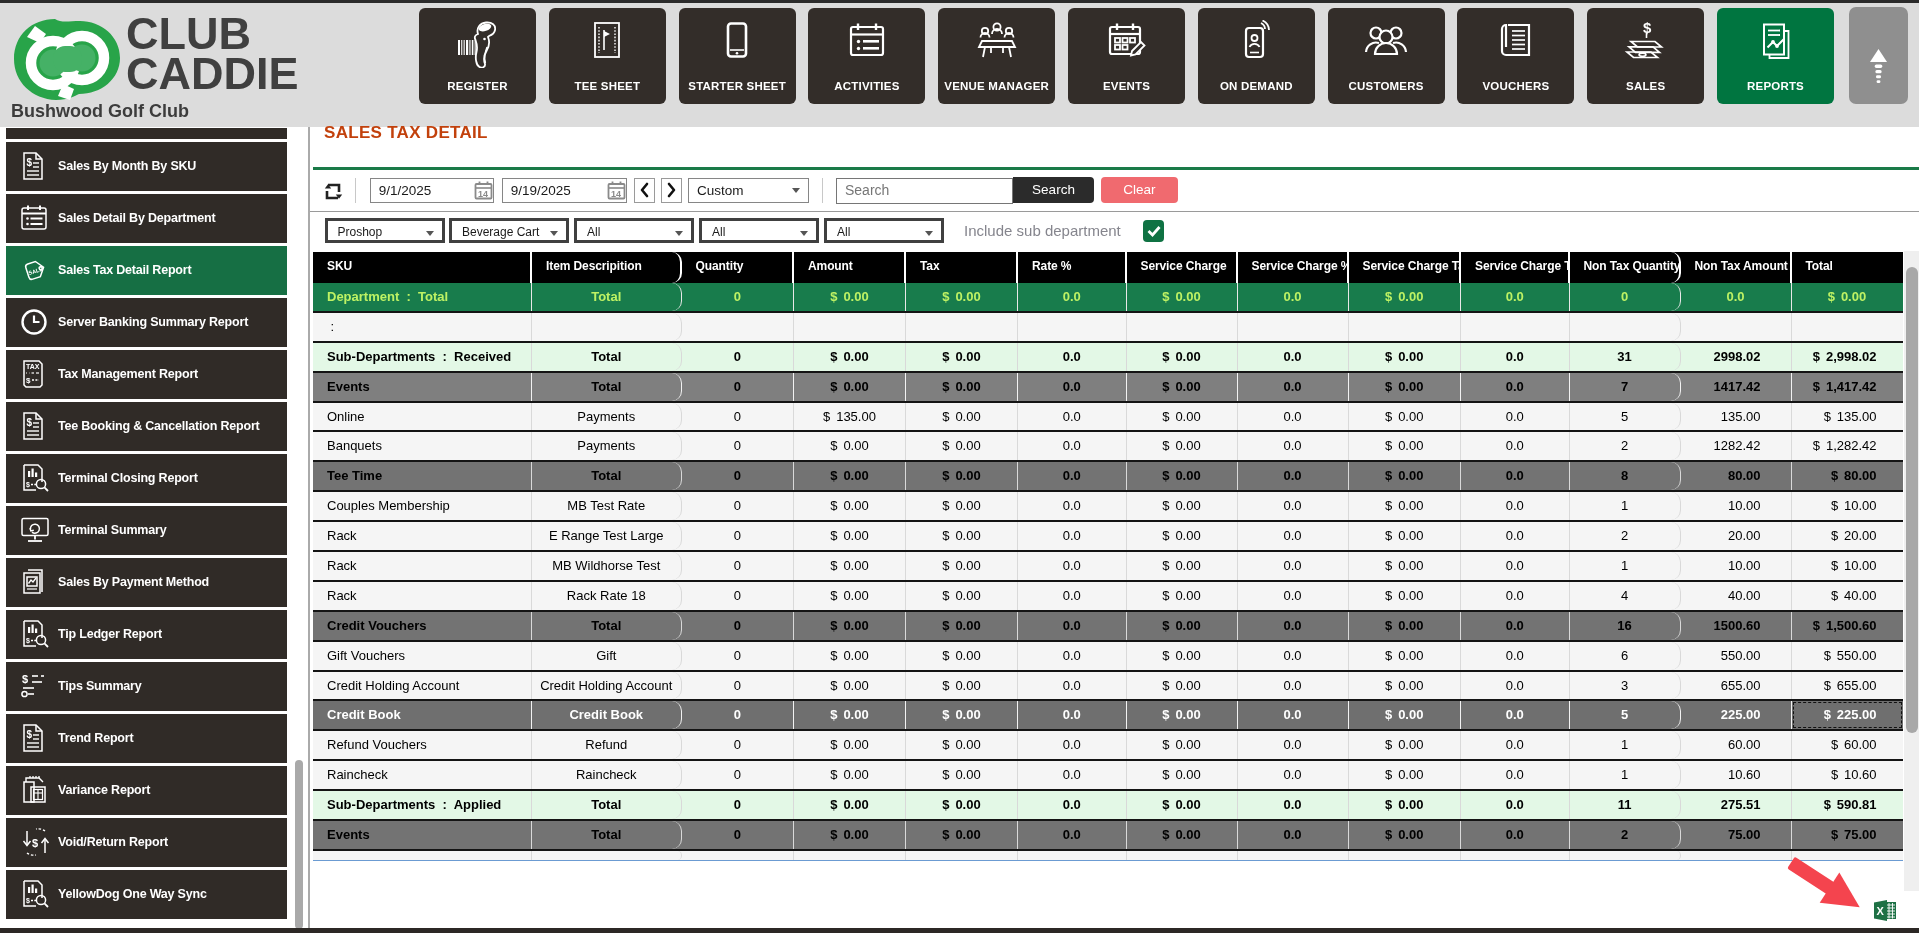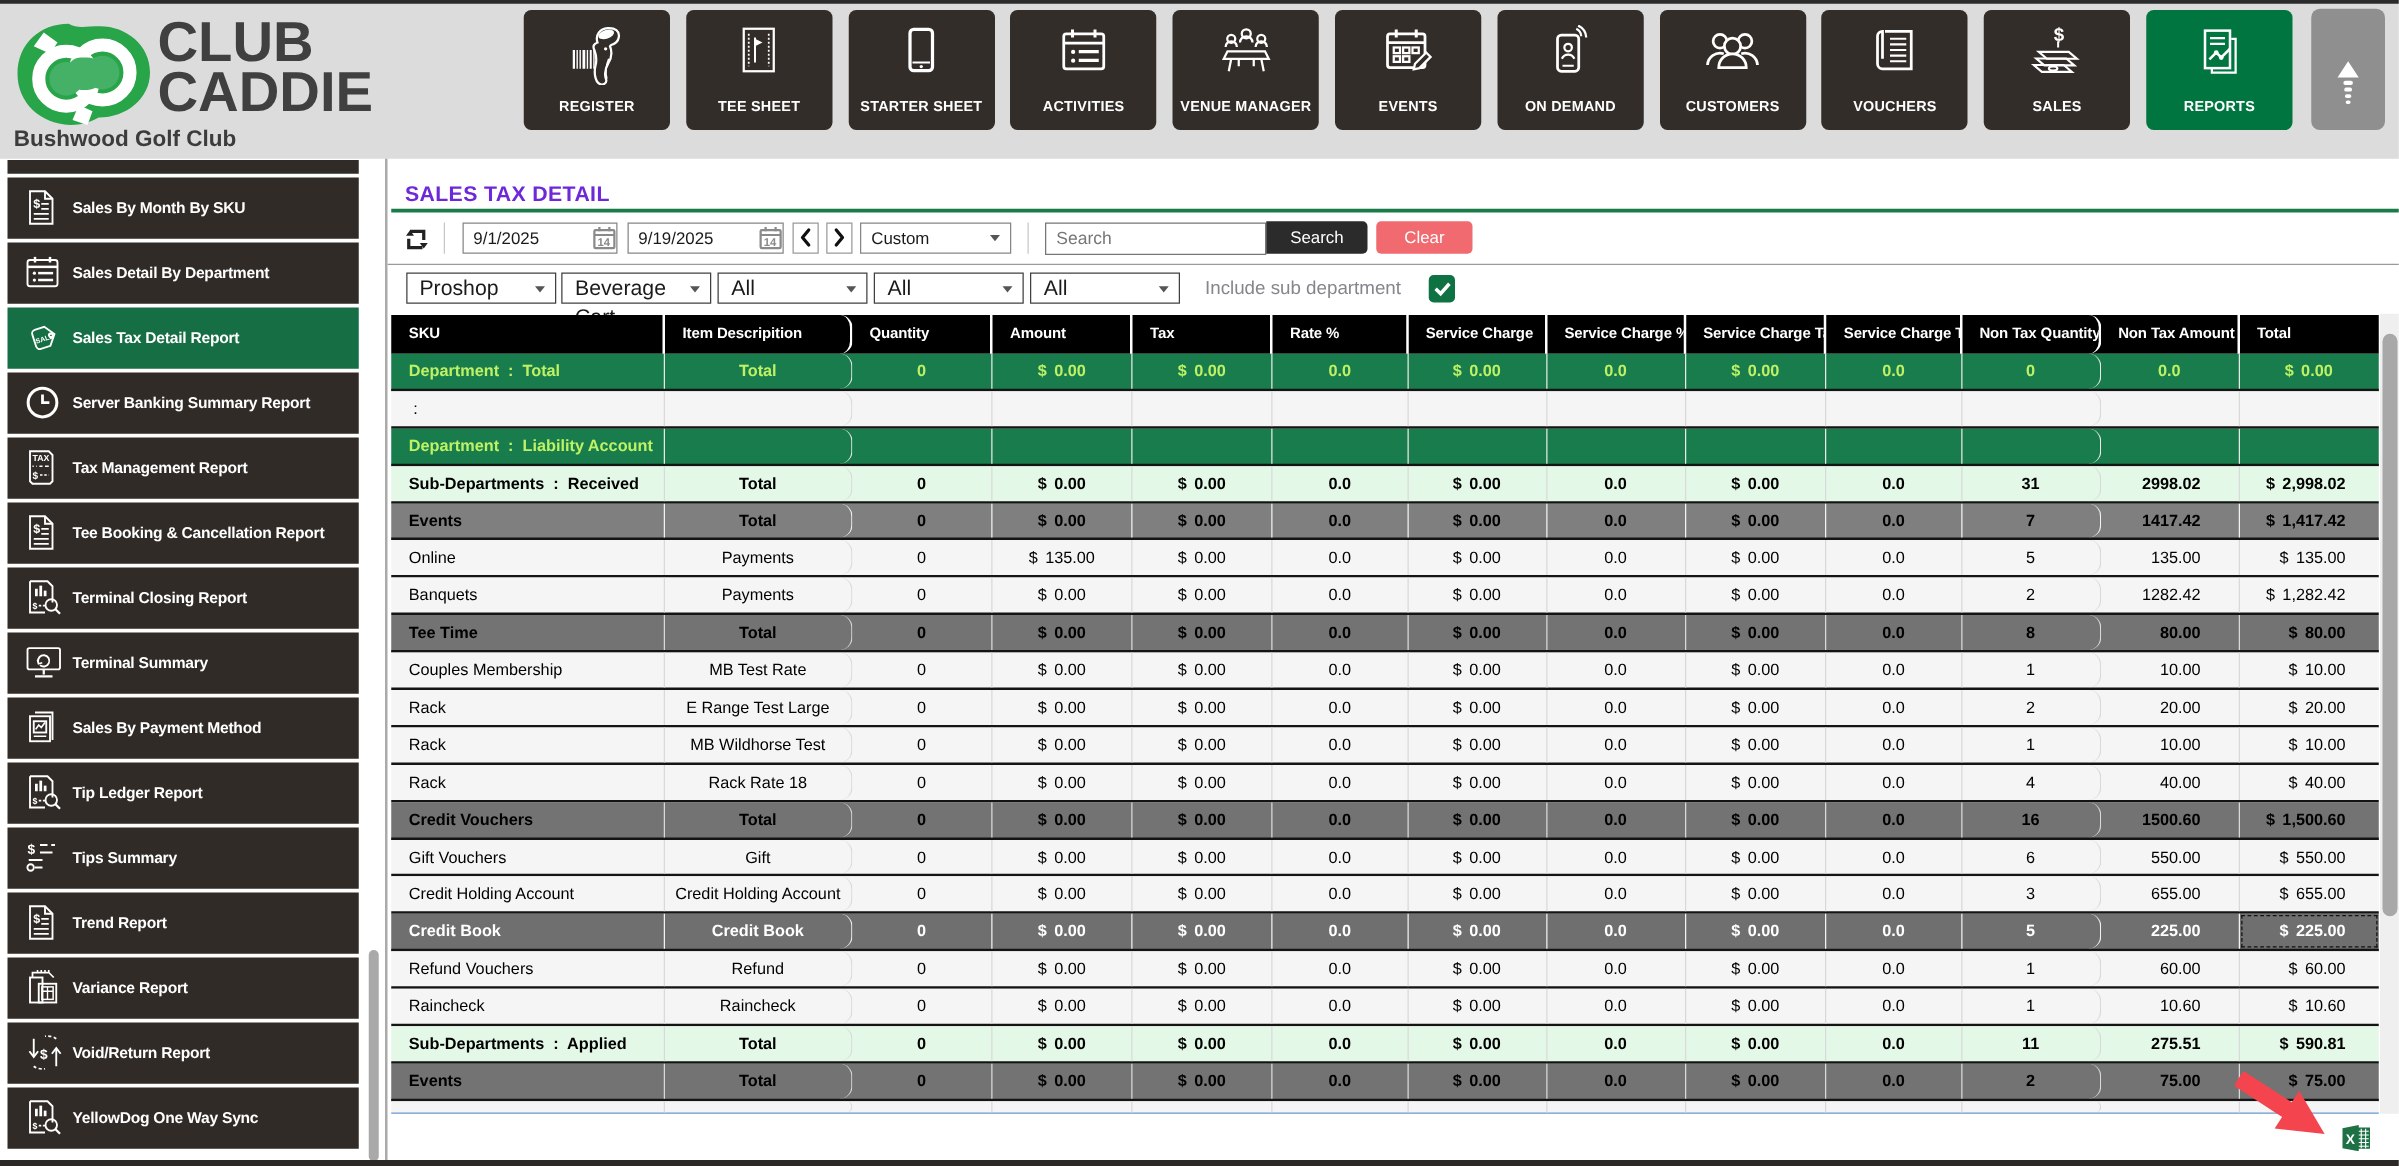--- a/index.html
+++ b/index.html
@@ -22,35 +22,35 @@
 
 
 .sitem { position:absolute; left:6px; width:281px; height:49px; background:#302b27; color:#fff; }
 .sitem.active { background:#166f44; }
 .sitem .txt { position:absolute; left:52px; top:50%; transform:translateY(-50%); font-size:12.5px; letter-spacing:-0.2px; font-weight:bold; white-space:nowrap; }
 .sitem svg { position:absolute; left:14px; top:50%; transform:translateY(-50%); }
 #sthumb { position:absolute; left:295px; top:760px; width:8px; height:169px; background:#a9a9a9; border-radius:4px; }
 #cborder { position:absolute; left:308px; top:127px; width:2px; height:801px; background:#aaa; }
 
 
-#title { position:absolute; left:324px; top:146px; font-size:17px; font-weight:bold; color:#6d28d9; letter-spacing:.3px; }
+#title { position:absolute; left:324px; top:123px; font-size:17px; font-weight:bold; color:#c2410c; letter-spacing:.3px; }
 #greenline { position:absolute; left:313px; top:166.5px; width:1606px; height:3px; background:#1a7a48; }
 #sepline2 { position:absolute; left:310px; top:210.5px; width:1609px; height:1px; background:#9a9a9a; }
 
 .vsep { position:absolute; top:178px; width:1px; height:25px; background:#c8c8c8; }
 .inp { position:absolute; top:177.5px; height:25px; background:#fff; border:1px solid #868686;
   font-size:13.5px; color:#1a1a1a; line-height:23px; padding-left:8px; }
 .navarrow { position:absolute; top:177.5px; width:21px; height:25px; background:#fff; border:1px solid #9a9a9a;
   text-align:center; font-size:18px; font-weight:bold; line-height:22px; color:#111; }
 #searchbtn { position:absolute; left:1013px; top:177px; width:81px; height:26px; background:#2b2b2b;
   border-radius:0 4px 4px 0; color:#fff; font-size:13.5px; text-align:center; line-height:26px; }
 #clearbtn { position:absolute; left:1101px; top:177px; width:77px; height:26px; background:#f06a6f;
   border-radius:4px; color:#fff; font-size:13.5px; text-align:center; line-height:26px; }
-.sel2 { position:absolute; top:218px; width:120px; height:25px; background:#fff; border:1px solid #404040;
-  font-size:17px; color:#1a1a1a; line-height:23px; padding-left:10px; }
+.sel2 { position:absolute; top:218px; width:120px; height:25px; background:#fff; border:3px solid #404040;
+  font-size:12px; color:#1a1a1a; line-height:23px; padding-left:10px; }
 .caret { position:absolute; right:8px; top:10px; width:0; height:0; border-left:4.5px solid transparent;
   border-right:4.5px solid transparent; border-top:5px solid #555; }
 #inclbl { position:absolute; left:964px; top:222px; font-size:15px; color:#85858d; }
 #incchk { position:absolute; left:1142.5px; top:219.5px; width:21px; height:22px; background:#0f7243; border-radius:4px; }
 
 
 #tbl { position:absolute; left:313px; top:251.5px; width:1589.5px; }
 .trow { display:flex; width:1589.5px; }
 .trow > div { overflow:hidden; white-space:nowrap; flex:none; height:100%; }
 .c0{width:219px;} .c1{width:149.5px;border-radius:10px;} .c2{width:112.5px;} .c3{width:112px;} .c4{width:112px;}
@@ -587,35 +587,20 @@
       <div class="c4"></div>
       <div class="c5"></div>
       <div class="c6"></div>
       <div class="c7"></div>
       <div class="c8"></div>
       <div class="c9"></div>
       <div class="c10"></div>
       <div class="c11"></div>
       <div class="c12"></div>
     </div>
-<div class="trow drow dept">
-      <div class="c0">Department&nbsp; :&nbsp; Liability Account</div>
-      <div class="c1"></div>
-      <div class="c2"></div>
-      <div class="c3"></div>
-      <div class="c4"></div>
-      <div class="c5"></div>
-      <div class="c6"></div>
-      <div class="c7"></div>
-      <div class="c8"></div>
-      <div class="c9"></div>
-      <div class="c10"></div>
-      <div class="c11"></div>
-      <div class="c12"></div>
-    </div>
 <div class="trow drow lg">
       <div class="c0">Sub-Departments&nbsp; :&nbsp; Received</div>
       <div class="c1">Total</div>
       <div class="c2">0</div>
       <div class="c3">$  0.00</div>
       <div class="c4">$  0.00</div>
       <div class="c5">0.0</div>
       <div class="c6">$  0.00</div>
       <div class="c7">0.0</div>
       <div class="c8">$  0.00</div>

